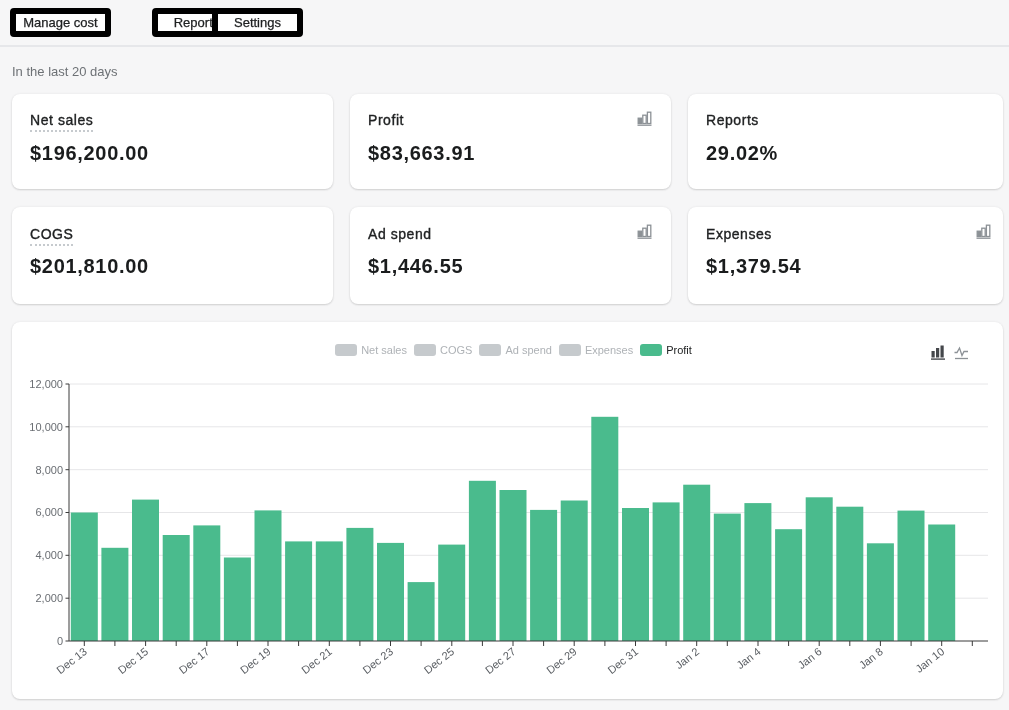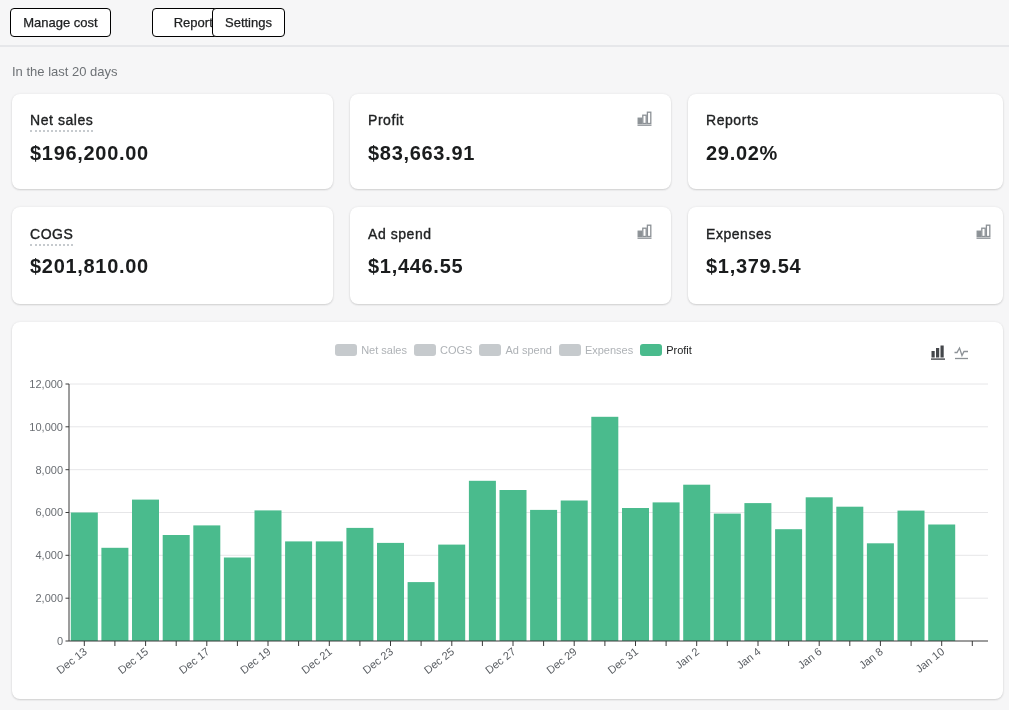--- a/index.html
+++ b/index.html
@@ -1,37 +1,37 @@
 <!DOCTYPE html>
 <html><head>
 <meta charset="utf-8">
 <style>
 * { margin:0; padding:0; box-sizing:border-box; }
 html,body { width:1009px; height:710px; background:#f6f6f7; font-family:"Liberation Sans",sans-serif; position:relative; overflow:hidden; }
-.btn { position:absolute; top:8px; height:29px; background:#fff; border:1px solid #000000; border-radius:4px; font-size:13px; color:#202223; -webkit-text-stroke:0.25px #202223; display:flex; align-items:center; justify-content:center; font-family:"Liberation Sans",sans-serif; }
+.btn { position:absolute; top:8px; height:29px; background:#fff; border:6px solid #000000; border-radius:4px; font-size:13px; color:#202223; -webkit-text-stroke:0.25px #202223; display:flex; align-items:center; justify-content:center; font-family:"Liberation Sans",sans-serif; }
 .topdiv { position:absolute; left:0; top:45px; width:1009px; height:1.5px; background:#e6e7ea; }
 .last30 { position:absolute; left:12px; top:64px; font-size:13px; color:#6d7175; }
 .card { position:absolute; background:#fff; border-radius:8px; box-shadow:0 0 3px rgba(23,24,24,0.06), 0 1px 2px rgba(0,0,0,0.14); }
 .clabel { position:absolute; left:18px; top:17px; font-size:14px; color:#202223; line-height:18px; letter-spacing:0.55px; -webkit-text-stroke:0.35px #202223; }
 .clabel.u { border-bottom:2px dotted #c6cace; padding-bottom:1px; }
 .cvalue { position:absolute; left:18px; top:48px; font-size:20px; font-weight:700; color:#1a1c1d; letter-spacing:0.7px; }
 .cicon { position:absolute; right:19px; top:17px; }
 .legend { position:absolute; left:6px; top:22px; width:991px; display:flex; justify-content:center; align-items:center; gap:7px; }
 .litem { display:flex; align-items:center; gap:4px; font-size:11px; color:#aeb2b6; }
 .litem.on { color:#202223; }
 .lswatch { width:22px; height:12px; border-radius:3px; background:#c6cacd; }
 .litem.on .lswatch { background:#4abb8d; }
 .ticons { position:absolute; right:34px; top:23px; display:flex; gap:8px; }
 svg text { font-family:"Liberation Sans",sans-serif; }
 </style>
 </head>
 <body>
 <div class="btn" style="left:10px; width:101px;">Manage cost</div>
 <div class="btn" style="left:124px; width:89px;margin-left:28px;">Reports</div>
-<div class="btn" style="left:212px; width:73px;">Settings</div>
+<div class="btn" style="left:212px; width:91px;">Settings</div>
 <div class="topdiv"></div>
 <div class="last30">In the last 20 days</div>
 
 <div class="card" style="left:12px; top:94px; width:321px; height:95px;">
   <div class="clabel u">Net sales</div>
   <div class="cvalue">$196,200.00</div>
 </div>
 <div class="card" style="left:350px; top:94px; width:321px; height:95px;">
   <div class="clabel">Profit</div>
   <div class="cvalue">$83,663.91</div>

